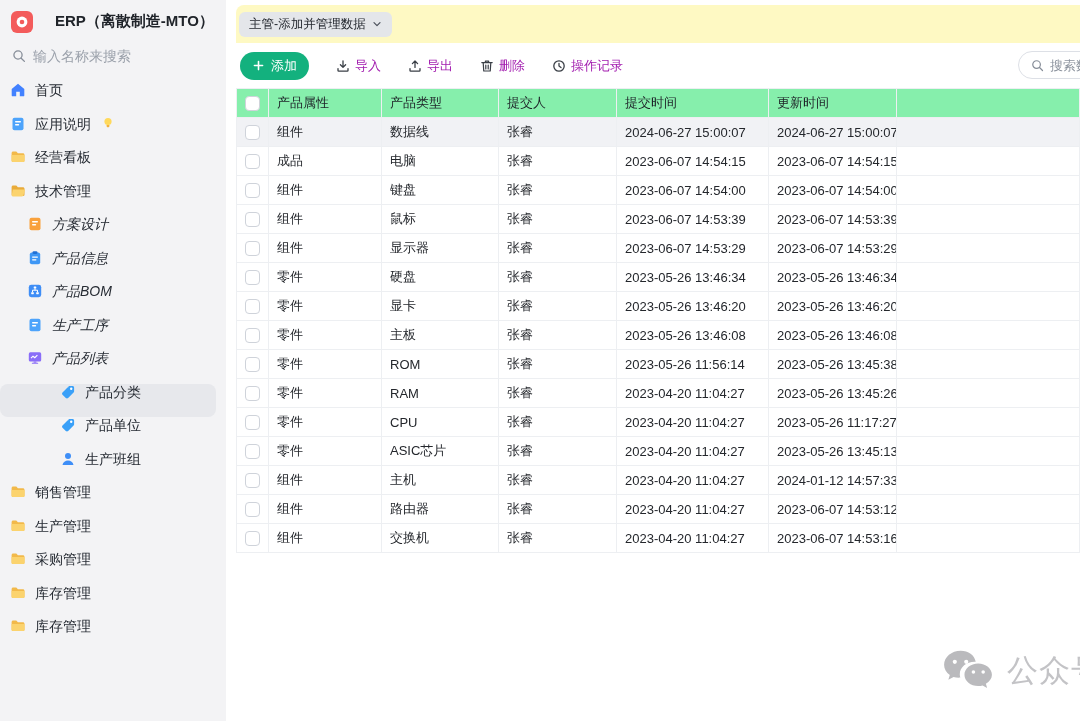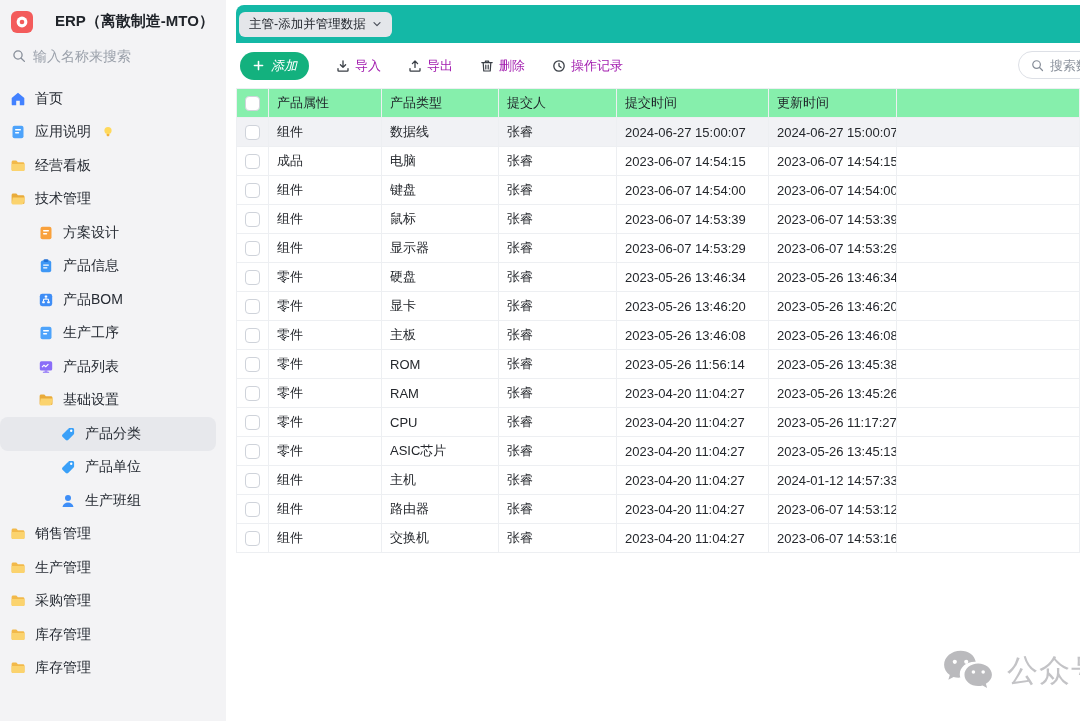--- a/index.html
+++ b/index.html
@@ -11,45 +11,45 @@
   .sidebar { position:absolute; left:0; top:0; width:226px; height:721px; background:#f3f3f5; }
   .logo-row { display:flex; align-items:center; gap:22px; padding:9px 0 0 11px; height:34px; }
   .logo-badge { width:22px; height:22px; flex:0 0 22px; }
   .app-title { font-size:15px; font-weight:bold; color:#20242a; white-space:nowrap; }
   .side-search { display:flex; align-items:center; gap:7px; padding-left:12px; height:44px; }
   .side-search .sicon { width:14px; height:14px; display:flex; }
   .side-search input { border:none; background:transparent; outline:none; font-size:14px; color:#333;
       width:160px; font-family:inherit; }
   .side-search input::placeholder { color:#9ba1ab; }
   .side-nav { padding-top:4px; }
-  .side-item { display:flex; align-items:center; height:33.5px; font-size:14px; color:#262b33;
+  .side-item { display:flex; align-items:flex-start; height:33.5px; font-size:14px; color:#262b33;
       gap:9px; margin-right:10px; border-radius:8px; cursor:pointer; white-space:nowrap; }
   .side-item.lvl1 { padding-left:10px; }
-  .side-item.lvl2 { padding-left:38px; }
+  .side-item.lvl2 { padding-left:27px;font-style:italic; }
   .side-item.lvl3 { padding-left:60px; }
   .side-item.selected { background:#e7e8ec; }
   .icn { width:16px; height:16px; flex:0 0 16px; display:flex; }
   .icn svg { width:16px; height:16px; }
   .bulb { width:14px; height:14px; display:flex; margin-left:1px; }
   .bulb svg { width:14px; height:14px; }
 
   
   .content { position:absolute; left:226px; top:0; width:854px; height:721px; background:#fff; }
 
-  .topband { position:absolute; left:10px; top:5px; width:844px; height:38px; background:#14b8a6;
+  .topband { position:absolute; left:10px; top:5px; width:844px; height:38px; background:#fef9c3;
       border-radius:8px 0 0 0; display:flex; align-items:center; padding-left:3px; }
   .view-pill { display:flex; align-items:center; gap:6px; background:#e4e6ea; border:none;
       border-radius:6px; height:25px; padding:0 10px; font-size:12.5px; color:#23272e;
       font-family:inherit; cursor:pointer; }
   .view-pill .chev { width:10px; height:10px; display:flex; }
 
   .toolbar { position:absolute; left:10px; top:43px; width:844px; height:45px; display:flex;
       align-items:center; gap:27px; padding-left:4px; }
   .btn-add { display:flex; align-items:center; gap:6px; background:#13b17e; color:#fff; border:none;
-      border-radius:14px; height:28px; padding:0 12px; font-size:13px; font-family:inherit; cursor:pointer;font-style:italic; }
+      border-radius:14px; height:28px; padding:0 12px; font-size:13px; font-family:inherit; cursor:pointer; }
   .btn-add .ticon { width:13px; height:13px; display:flex; }
   .tool-btn { display:flex; align-items:center; gap:5px; background:none; border:none; font-size:13px;
       color:#a21caf; font-family:inherit; cursor:pointer; padding:0; }
   .tool-btn .ticon { width:14px; height:14px; display:flex; }
   .toolbar-search { position:absolute; left:782px; top:8px; height:28px; width:130px;
       border:1px solid #dde0e6; border-radius:14px; background:#fff; display:flex; align-items:center;
       gap:6px; padding:0 12px; }
   .toolbar-search .sicon { width:13px; height:13px; display:flex; }
   .toolbar-search input { border:none; outline:none; background:transparent; font-size:13px;
       width:80px; color:#333; font-family:inherit; }
@@ -188,29 +188,20 @@
           <span class="icn">
             <svg viewBox="0 0 16 16">
               <rect x="1.8" y="2.3" width="12.4" height="9.2" rx="1.6" fill="#8a6df8"></rect>
               <path d="M4 8.2l2-2 1.8 1.5 2.6-2.6" stroke="#fff" stroke-width="1.2" fill="none"></path>
               <rect x="6.6" y="11.5" width="2.8" height="1.2" fill="#8a6df8"></rect>
               <rect x="4.8" y="12.7" width="6.4" height="1.1" rx=".55" fill="#8a6df8"></rect>
             </svg>
           </span>
           <span>产品列表</span>
         </div>
-        <div class="side-item lvl2">
-          <span class="icn">
-            <svg viewBox="0 0 16 16">
-              <path d="M1.6 4.2c0-.9.7-1.6 1.6-1.6h3.1l1.6 1.6h5c.9 0 1.6.7 1.6 1.6v5.6c0 .9-.7 1.6-1.6 1.6H3.2c-.9 0-1.6-.7-1.6-1.6z" fill="#e9ab3a"></path>
-              <path d="M2.7 6.6h12.3l-1.5 5.7c-.2.7-.8 1.2-1.5 1.2H3.4c-.9 0-1.6-.7-1.6-1.6z" fill="#fbd36e"></path>
-            </svg>
-          </span>
-          <span>基础设置</span>
-        </div>
         <div class="side-item lvl3 selected">
           <span class="icn">
             <svg viewBox="0 0 16 16">
               <path d="M8.6 1.9h3.9c.9 0 1.6.7 1.6 1.6v3.9c0 .4-.2.8-.5 1.1l-5.5 5.6c-.6.6-1.6.6-2.3 0L2.5 10.8c-.6-.6-.6-1.6 0-2.3l5-5.1c.3-.3.7-.5 1.1-.5z" fill="#3aa0f8"></path>
               <circle cx="11.2" cy="4.8" r="1.2" fill="#fff"></circle>
             </svg>
           </span>
           <span>产品分类</span>
         </div>
         <div class="side-item lvl3">

